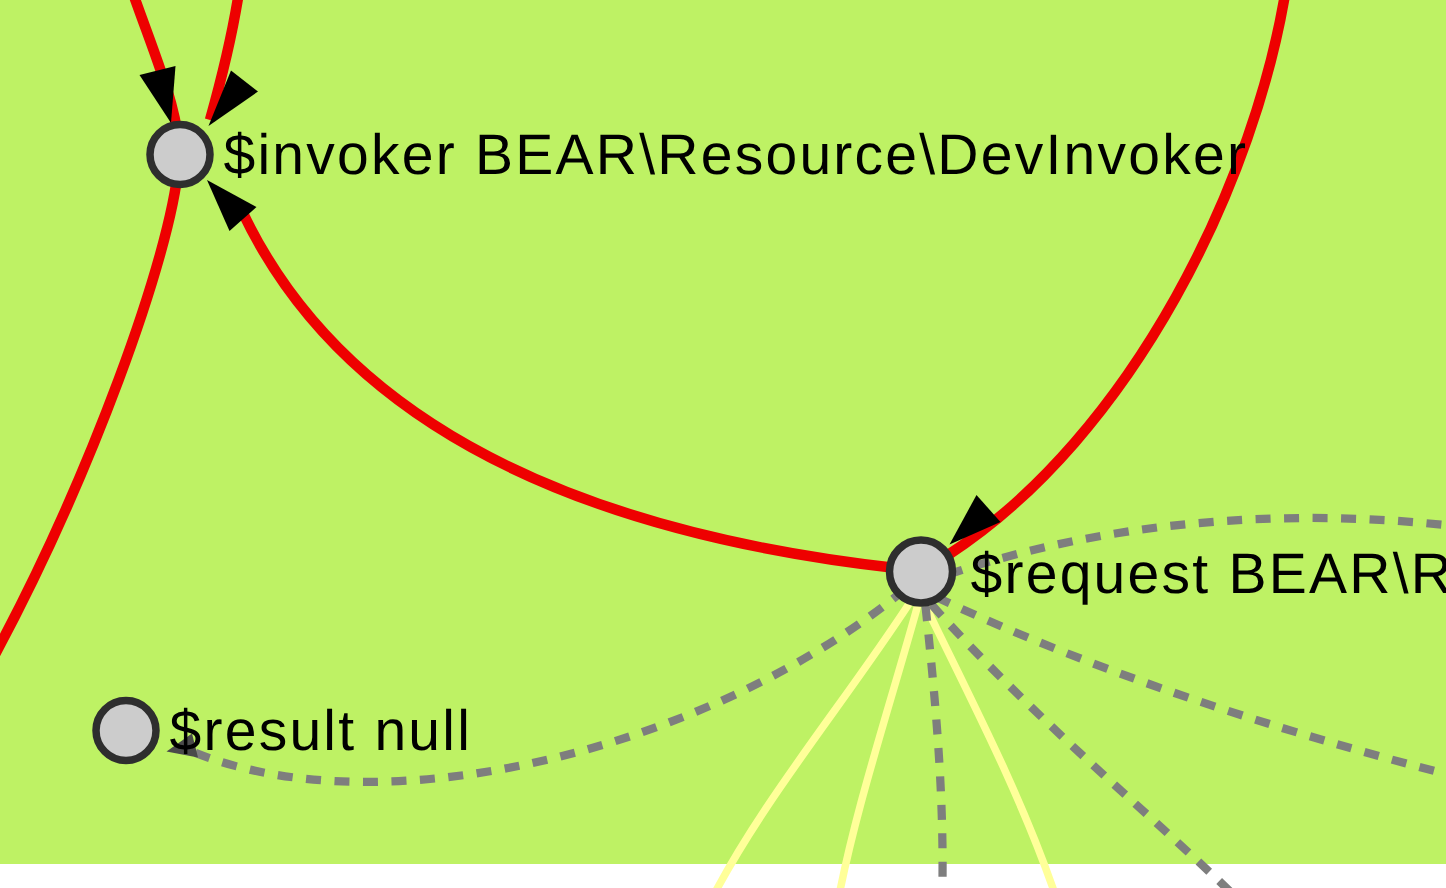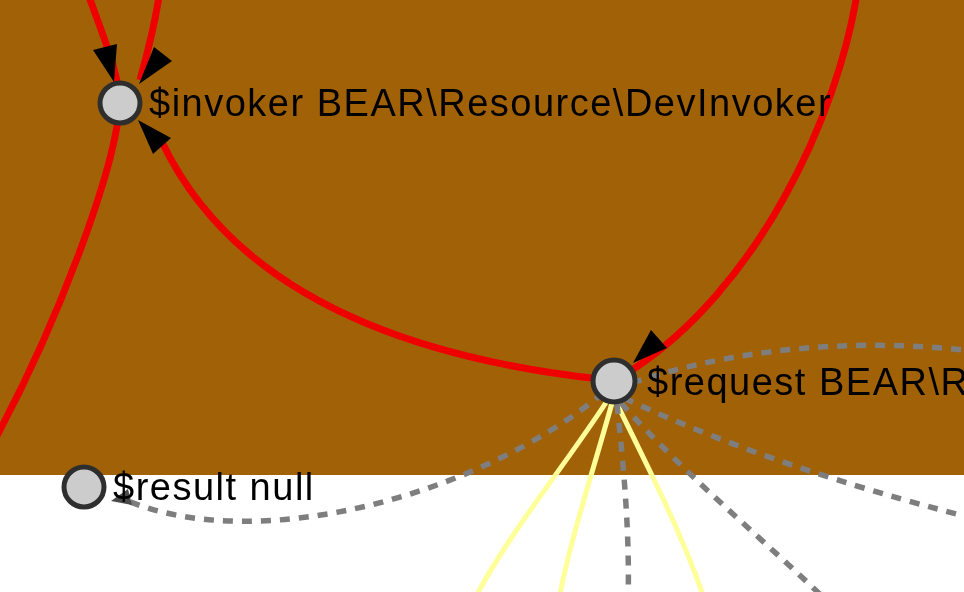--- a/index.html
+++ b/index.html
@@ -7,22 +7,22 @@
     padding: 0;
     background: #ffffff;
     width: 964px;
     height: 592px;
     overflow: hidden;
     font-family: "Liberation Sans", sans-serif;
   }
   .graph-canvas {
     position: relative;
     width: 964px;
-    height: 475px;
-    background: #a16207;
+    height: 576px;
+    background: #bef264;
   }
   svg { display: block; }
   .node-label {
     font-family: "Liberation Sans", sans-serif;
     font-size: 38px;
     letter-spacing: 1.5px;
     fill: #000000;
   }
 </style>
 </head>

